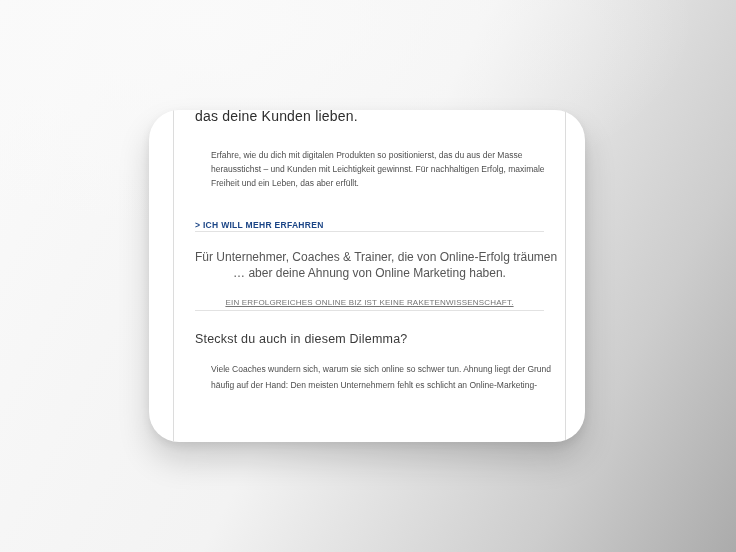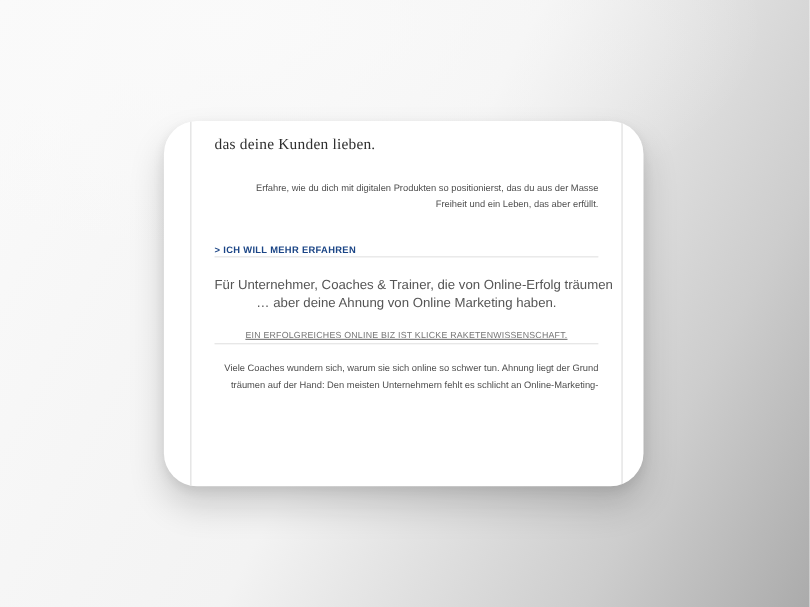--- a/index.html
+++ b/index.html
@@ -30,35 +30,34 @@
     border-left: 1px solid #dcdcdc;
     border-right: 1px solid #dcdcdc;
   }
 
   .email-content {
     padding: 0 21px;
     color: #4e4e4e;
   }
 
   .h1-clip {
-    margin: 16px 0 0 0;
+    margin: 0 0 0 0;
     height: 14px;
     overflow: hidden;
-    font-family: Liberation Serif, serif;
   }
   .h1-clip .h1-text {
     font-size: 14px;
     line-height: 20px;
     margin-top: -4px;
     color: #2e2e2e;
     letter-spacing: 0.2px;
     white-space: nowrap;
   }
 
-  .p-lines { margin: 0; text-align: right; }
+  .p-lines { margin: 16px; }
   .p-lines div {
     font-size: 8.5px;
     line-height: 14px;
     white-space: nowrap;
     color: #4e4e4e;
   }
   .p-intro { margin-top: 24px; }
 
   .cta-link {
     display: block;
@@ -126,39 +125,41 @@
 <div class="email-card">
   <div class="email-body">
     <div class="email-content">
 
       <div class="h1-clip">
         <div class="h1-text">das deine Kunden lieben.</div>
       </div>
 
       <div class="p-lines p-intro">
         <div>Erfahre, wie du dich mit digitalen Produkten so positionierst, das du aus der Masse</div>
+        <div>herausstichst – und Kunden mit Leichtigkeit gewinnst. Für nachhaltigen Erfolg, maximale</div>
         <div>Freiheit und ein Leben, das aber erfüllt.</div>
       </div>
 
       <a class="cta-link">&gt; ICH WILL MEHR ERFAHREN</a>
 
       <hr class="divider divider-1">
 
       <div class="audience">
         <div>Für Unternehmer, Coaches &amp; Trainer, die von Online-Erfolg träumen</div>
         <div>… aber deine Ahnung von Online Marketing haben.</div>
       </div>
 
       <a class="under-link">
-        <div>EIN ERFOLGREICHES ONLINE BIZ IST KLICKE RAKETENWISSENSCHAFT.</div>
+        <div>EIN ERFOLGREICHES ONLINE BIZ IST KEINE RAKETENWISSENSCHAFT.</div>
       </a>
 
       <hr class="divider divider-2">
 
+      <h2 class="h2-heading">Steckst du auch in diesem Dilemma?</h2>
 
       <div class="p-lines p-dilemma">
         <div>Viele Coaches wundern sich, warum sie sich online so schwer tun. Ahnung liegt der Grund</div>
-        <div>träumen auf der Hand: Den meisten Unternehmern fehlt es schlicht an Online-Marketing-</div>
+        <div>häufig auf der Hand: Den meisten Unternehmern fehlt es schlicht an Online-Marketing-</div>
       </div>
 
     </div>
   </div>
 </div>
 
 </body></html>

